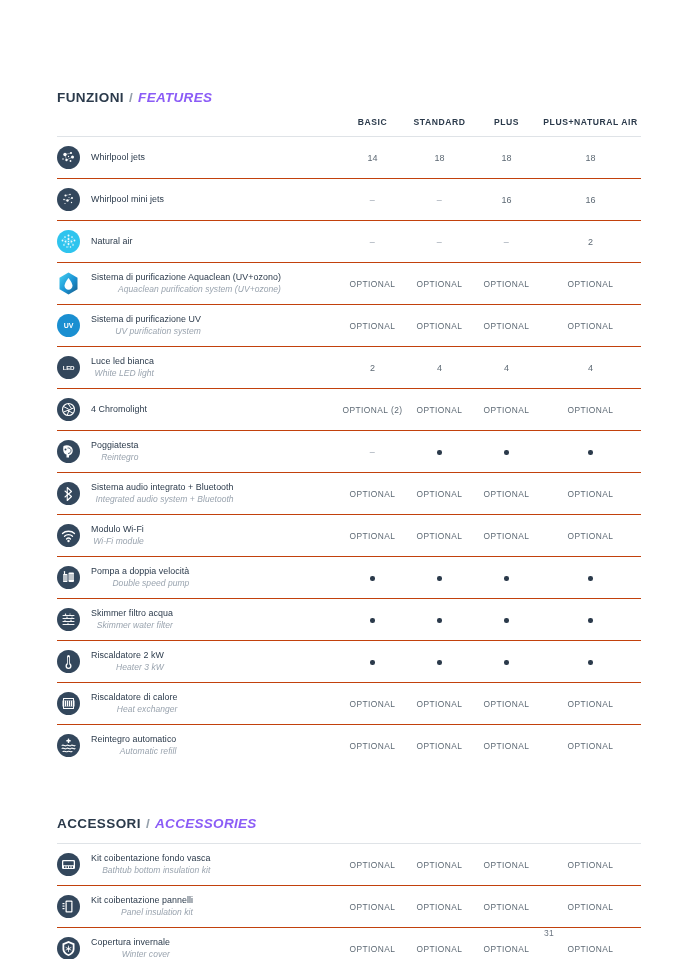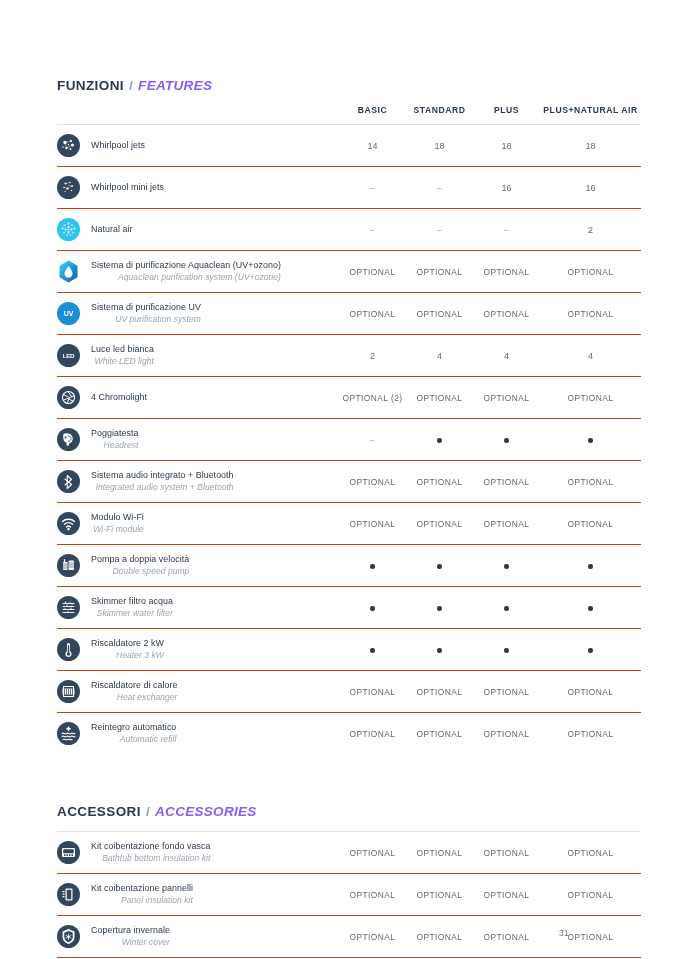--- a/index.html
+++ b/index.html
@@ -3,21 +3,21 @@
 <meta charset="utf-8">
 <style>
   * { box-sizing: border-box; margin: 0; padding: 0; }
   html, body {
     width: 678px; height: 959px;
     background: #ffffff;
     font-family: "Liberation Sans", sans-serif;
     color: #2e3d4f;
     overflow: hidden;
   }
-  .page { position: relative; width: 626px; height: 959px; padding: 0 57px; }
+  .page { position: relative; width: 626px; height: 959px; padding: 12px 57px; }
 
   
   .section-head {
     display: flex; align-items: baseline; gap: 5px;
     font-size: 13.5px; font-weight: bold; letter-spacing: .4px;
   }
   .section-head .it { color: #2b3a4b; }
   .section-head .sep { color: #95a0ac; font-weight: bold; }
   .section-head .en { color: #8b5cf6; font-style: italic; font-weight: bold; letter-spacing: .3px; }
 
@@ -58,21 +58,21 @@
 
   
   .ico { width: 23px; height: 23px; flex: 0 0 23px; position: relative; display: block; }
   .ico svg { display: block; width: 23px; height: 23px; }
 
   
   .gap-sections { height: 50px; }
   .head-gap { height: 12px; }
 
   .page-num {
-    position: absolute; right: 57px; bottom: 21px;
+    position: absolute; right: 72px; bottom: 21px;
     font-size: 8.5px; color: #6b7581; letter-spacing: .3px;
   }
 </style>
 </head>
 <body>
 
 <div class="page">
 
   <div style="height:78px"></div>
 
@@ -308,21 +308,21 @@
                 <span class="ico">
                   <svg viewBox="0 0 46 46" xmlns="http://www.w3.org/2000/svg">
                     <circle cx="23" cy="23" r="23" fill="#33475c"></circle>
                     <path d="M13 12 C20 9 29 11 31 18 C33 25 28 30 24 31 L24 35 L19 35 L19 29 C14 28 11 22 13 12Z" fill="#ffffff"></path>
                     <path d="M21 16 C25 15 28 18 28 21 C28 25 25 27 22 27" fill="none" stroke="#33475c" stroke-width="1.6"></path>
                     <circle cx="17" cy="19" r="2" fill="#33475c"></circle>
                   </svg>
                 </span>
                 <span class="labels">
                   <span class="lab-it">Poggiatesta</span>
-                  <span class="lab-en">Headrest</span>
+                  <span class="lab-en">Reintegro</span>
                 </span>
               </div>
             </td>
             <td class="val"><span class="dash">–</span></td>
             <td class="val"><span class="dot"></span></td>
             <td class="val"><span class="dot"></span></td>
             <td class="val"><span class="dot"></span></td>
           </tr>
           <tr>
             <td class="feature">

